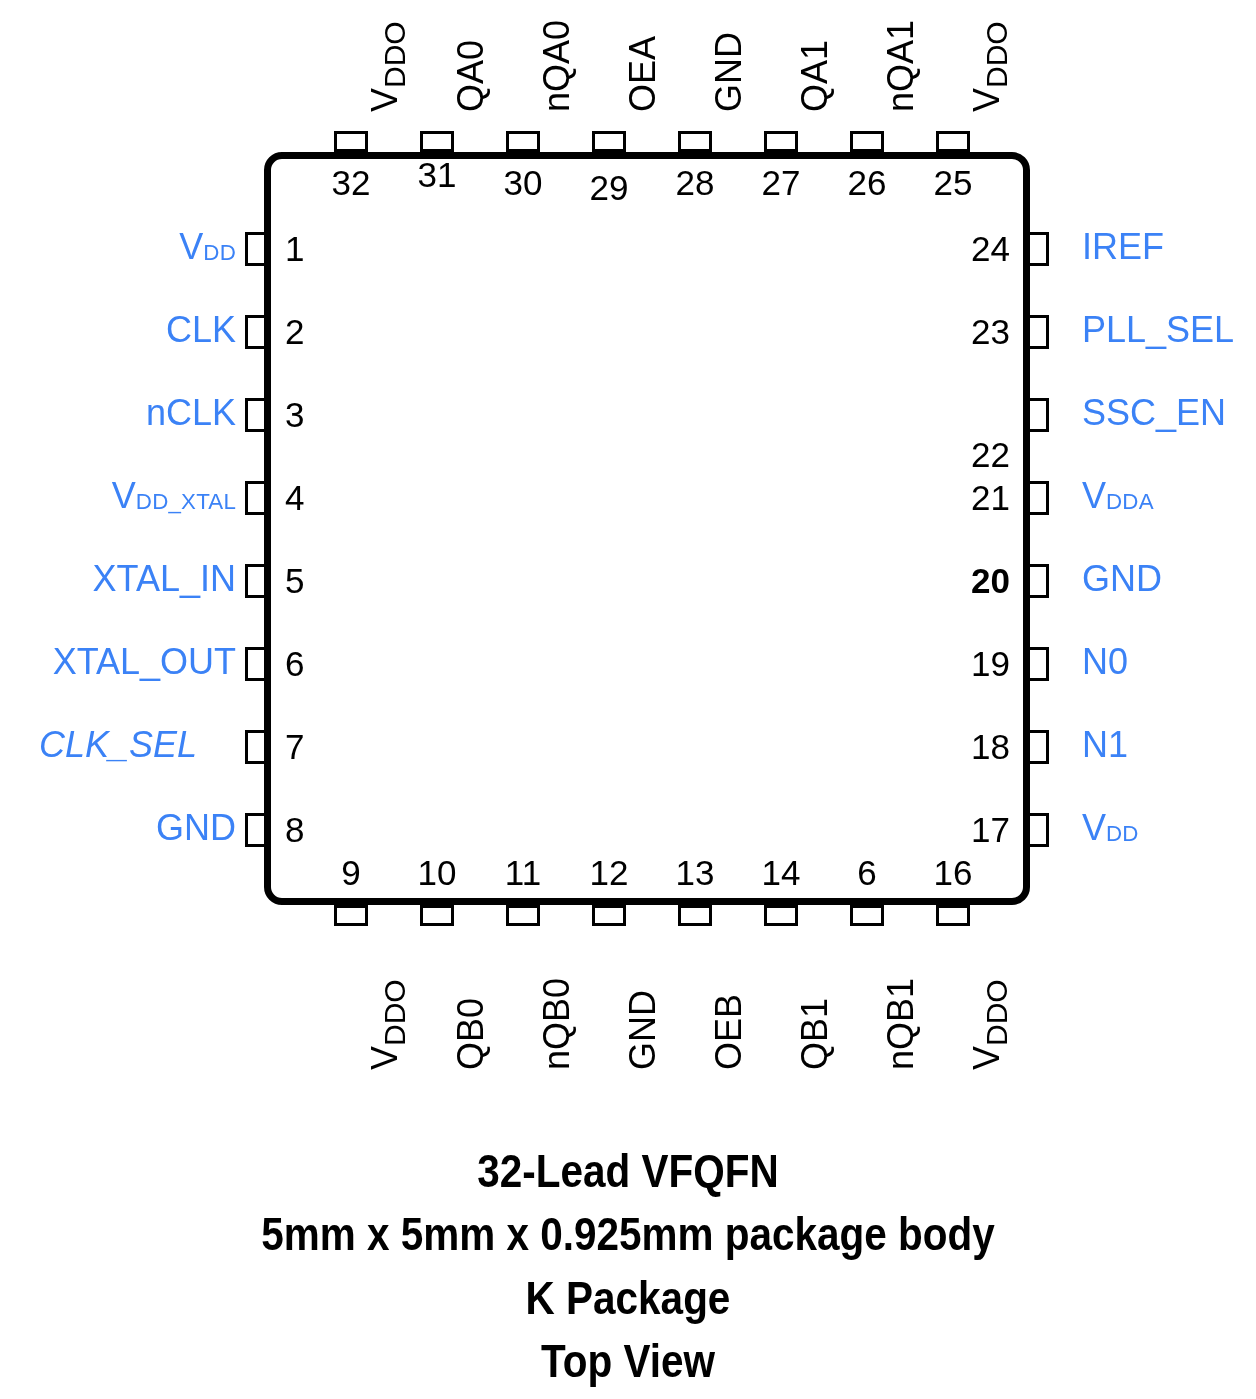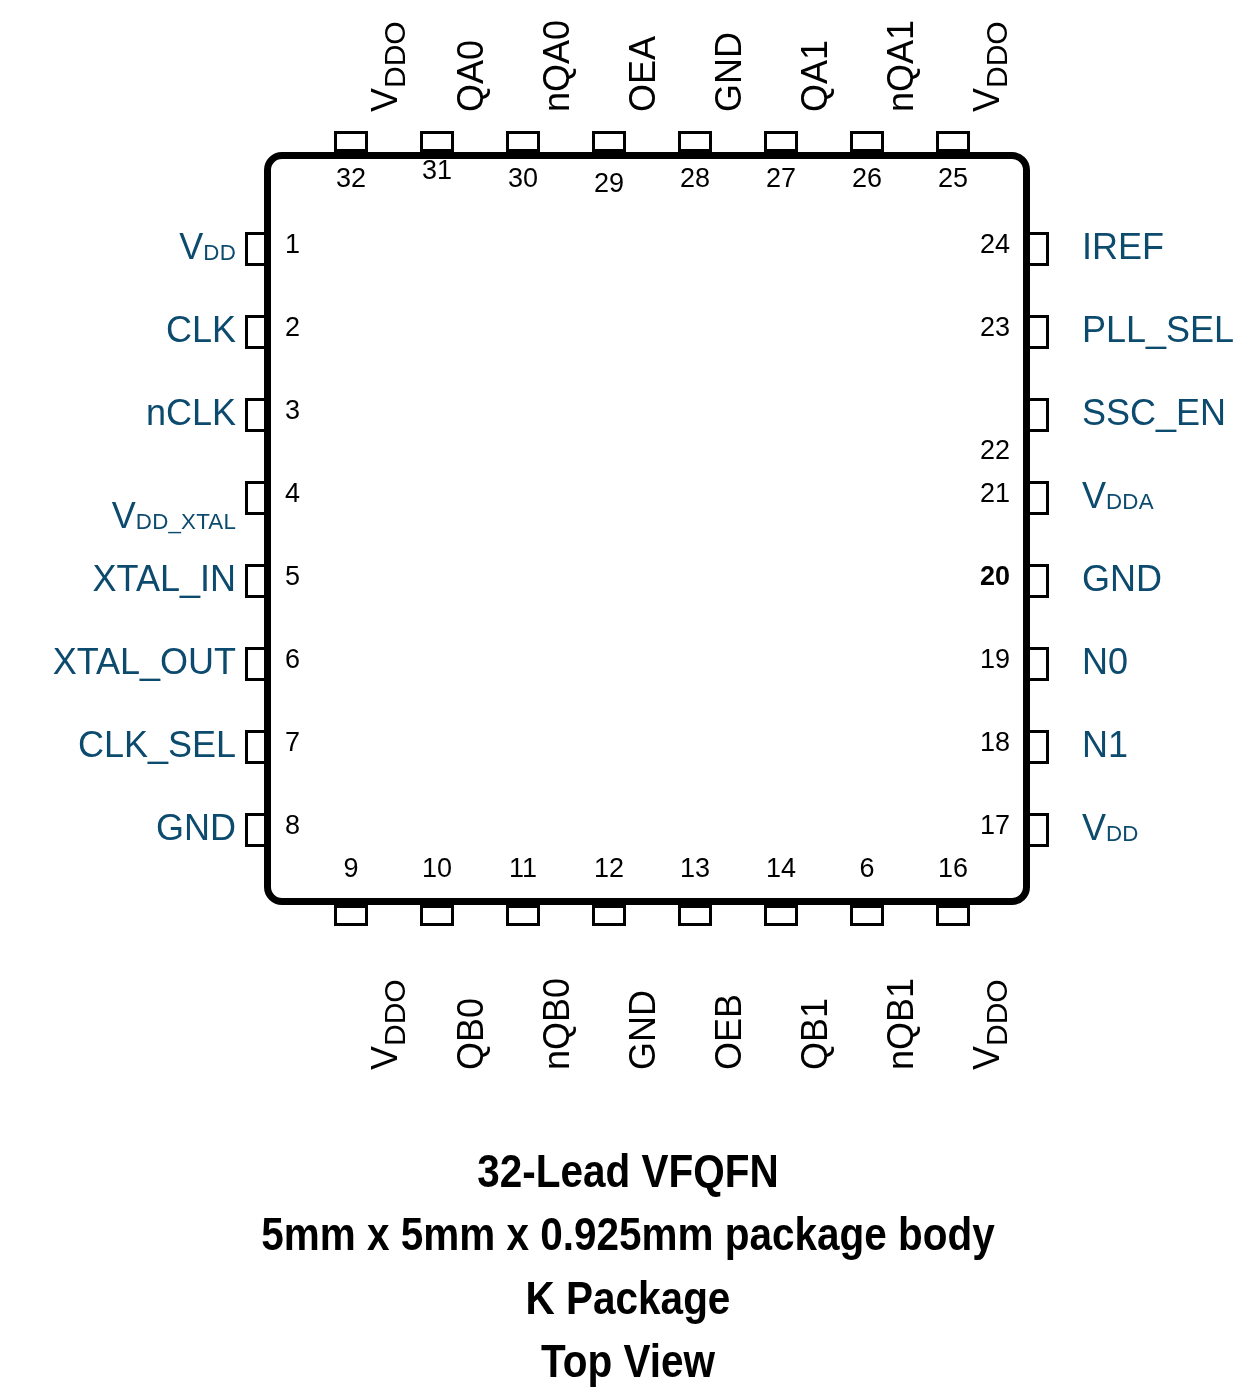--- a/index.html
+++ b/index.html
@@ -50,21 +50,21 @@
     height: 21px;
   }
   .pad-left, .pad-right {
     width: 22px;
     height: 34px;
   }
 
   
   .pin-num {
     position: absolute;
-    font-size: 27px;
+    font-size: 35px;
     line-height: 1;
     color: #000000;
     white-space: nowrap;
   }
   .pin-num-top {
     width: 86px;
     text-align: center;
   }
   .pin-num-bottom {
     width: 86px;
@@ -75,21 +75,21 @@
   }
   .pin-num-right {
     text-align: right;
   }
 
   
   .sig-label {
     position: absolute;
     font-size: 36px;
     line-height: 1;
-    color: #0c4a6e;
+    color: #3b82f6;
     white-space: nowrap;
   }
   .sig-label sub {
     font-size: 0.62em;
     vertical-align: baseline;
     position: relative;
     bottom: -0.06em;
     letter-spacing: 0.2px;
   }
 
@@ -191,24 +191,24 @@
       <div class="pin-num pin-num-bottom" style="left: 566px; top: 855px; width: 86px;">12</div>
       <div class="pin-num pin-num-bottom" style="left: 652px; top: 855px; width: 86px;">13</div>
       <div class="pin-num pin-num-bottom" style="left: 738px; top: 855px; width: 86px;">14</div>
       <div class="pin-num pin-num-bottom" style="left: 824px; top: 855px; width: 86px;">6</div>
       <div class="pin-num pin-num-bottom" style="left: 910px; top: 855px; width: 86px;">16</div>
     </div>
   <div id="labels-layer">
       <div class="sig-label" style="left: 0px; width: 236px; top: 229px; text-align: right;">V<sub>DD</sub></div>
       <div class="sig-label" style="left: 0px; width: 236px; top: 312px; text-align: right;">CLK</div>
       <div class="sig-label" style="left: 0px; width: 236px; top: 395px; text-align: right;">nCLK</div>
-      <div class="sig-label" style="left: 0px; width: 236px; top: 478px; text-align: right; margin-top: 20px;">V<sub>DD_XTAL</sub></div>
+      <div class="sig-label" style="left: 0px; width: 236px; top: 478px; text-align: right;">V<sub>DD_XTAL</sub></div>
       <div class="sig-label" style="left: 0px; width: 236px; top: 561px; text-align: right;">XTAL_IN</div>
       <div class="sig-label" style="left: 0px; width: 236px; top: 644px; text-align: right;">XTAL_OUT</div>
-      <div class="sig-label" style="left: 0px; width: 236px; top: 727px; text-align: right;">CLK_SEL</div>
+      <div class="sig-label" style="left: 0px; width: 236px; top: 727px; text-align: center; font-style: italic;">CLK_SEL</div>
       <div class="sig-label" style="left: 0px; width: 236px; top: 810px; text-align: right;">GND</div>
       <div class="sig-label" style="left: 1082px; top: 229px; text-align: left;">IREF</div>
       <div class="sig-label" style="left: 1082px; top: 312px; text-align: left;">PLL_SEL</div>
       <div class="sig-label" style="left: 1082px; top: 395px; text-align: left;">SSC_EN</div>
       <div class="sig-label" style="left: 1082px; top: 478px; text-align: left;">V<sub>DDA</sub></div>
       <div class="sig-label" style="left: 1082px; top: 561px; text-align: left;">GND</div>
       <div class="sig-label" style="left: 1082px; top: 644px; text-align: left;">N0</div>
       <div class="sig-label" style="left: 1082px; top: 727px; text-align: left;">N1</div>
       <div class="sig-label" style="left: 1082px; top: 810px; text-align: left;">V<sub>DD</sub></div>
       <div class="sig-vert" style="left: 367px; top: 112px;">V<sub>DDO</sub></div>

